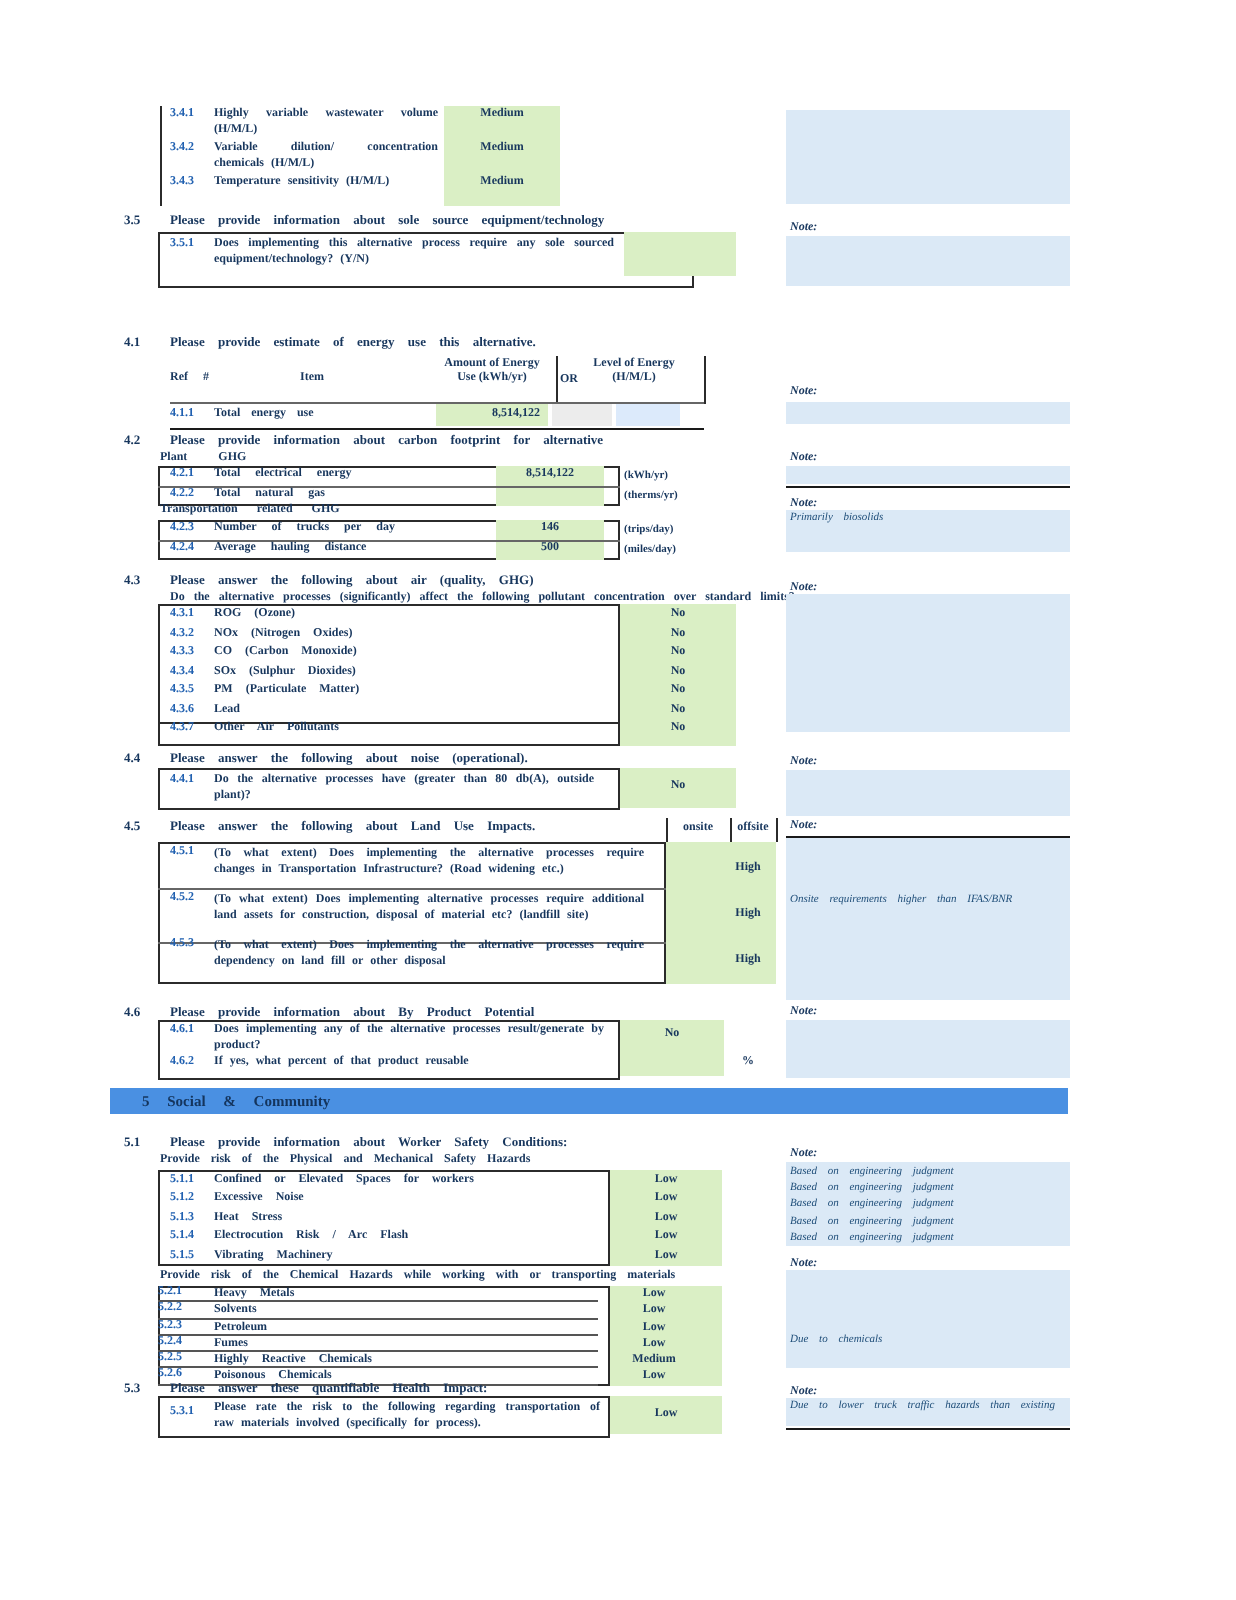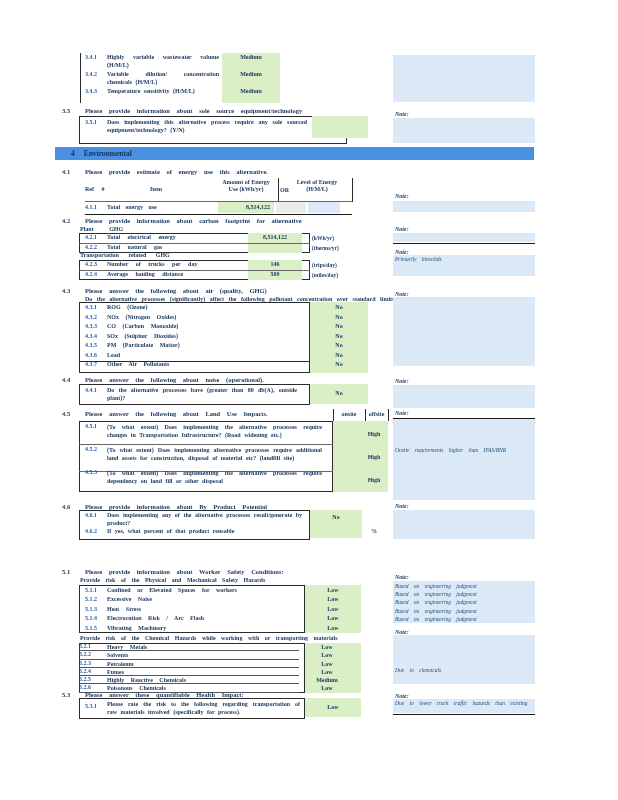--- a/index.html
+++ b/index.html
@@ -64,21 +64,20 @@
   <span class="abs title" style="left:85px;top:107px;">Please provide information about sole source equipment/technology</span>
   <div class="abs box" style="left:79px;top:116px;width:268px;height:28px;"></div>
   <div class="abs green" style="left:312px;top:116px;width:56px;height:22px;"></div>
   <div class="abs" style="left:85px;top:118px;width:225px;">
     <div class="rrow">
       <span class="ref">3.5.1</span>
       <span class="rtxt" style="width:200px;">Does implementing this alternative process require any sole sourced equipment/technology? (Y/N)</span>
     </div>
   </div>
 
-  <div class="abs bar" style="left:55px;top:147px;width:479px;">4 Environmental</div>
 
   <span class="abs num" style="left:62px;top:168px;">4.1</span>
   <span class="abs title" style="left:85px;top:168px;">Please provide estimate of energy use this alternative.</span>
   <span class="abs hdr" style="left:85px;top:186px;width:30px;text-align:left;word-spacing:6px;">Ref #</span>
   <span class="abs hdr" style="left:150px;top:186px;">Item</span>
   <div class="abs hdr" style="left:218px;top:179px;width:56px;">Amount of Energy Use (kWh/yr)</div>
   <span class="abs hdr" style="left:280px;top:187px;">OR</span>
   <div class="abs hdr" style="left:294px;top:179px;width:46px;">Level of Energy (H/M/L)</div>
   <div class="abs vline" style="left:278px;top:178px;height:24px;"></div>
   <div class="abs vline" style="left:352px;top:178px;height:24px;"></div>
@@ -243,20 +242,21 @@
       </div>
 
       <div class="rrow" style="min-height:13px;">
         <span class="ref">4.6.2</span>
         <span class="rtxt" style="width:195px;">If yes, what percent of that product reusable</span>
         <span class="rval" style="left:225px;width:52px;top:3px;"></span>
       </div>
     </div>
   <span class="abs" style="left:371px;top:528px;font-size:6px;font-weight:bold;">%</span>
 
+  <div class="abs bar" style="left:55px;top:544px;width:479px;">5 Social &amp; Community</div>
 
   <span class="abs num" style="left:62px;top:568px;">5.1</span>
   <span class="abs title" style="left:85px;top:568px;">Please provide information about Worker Safety Conditions:</span>
   <span class="abs sub" style="left:80px;top:577px;word-spacing:4px;">Provide risk of the Physical and Mechanical Safety Hazards</span>
   <div class="abs box" style="left:79px;top:585px;width:226px;height:48px;"></div>
   <div class="abs green" style="left:305px;top:585px;width:56px;height:48px;"></div>
   <div class="abs" style="left:85px;top:586px;width:280px;">
 
       <div class="rrow" style="height:9.4px;">
         <span class="ref">5.1.1</span>

